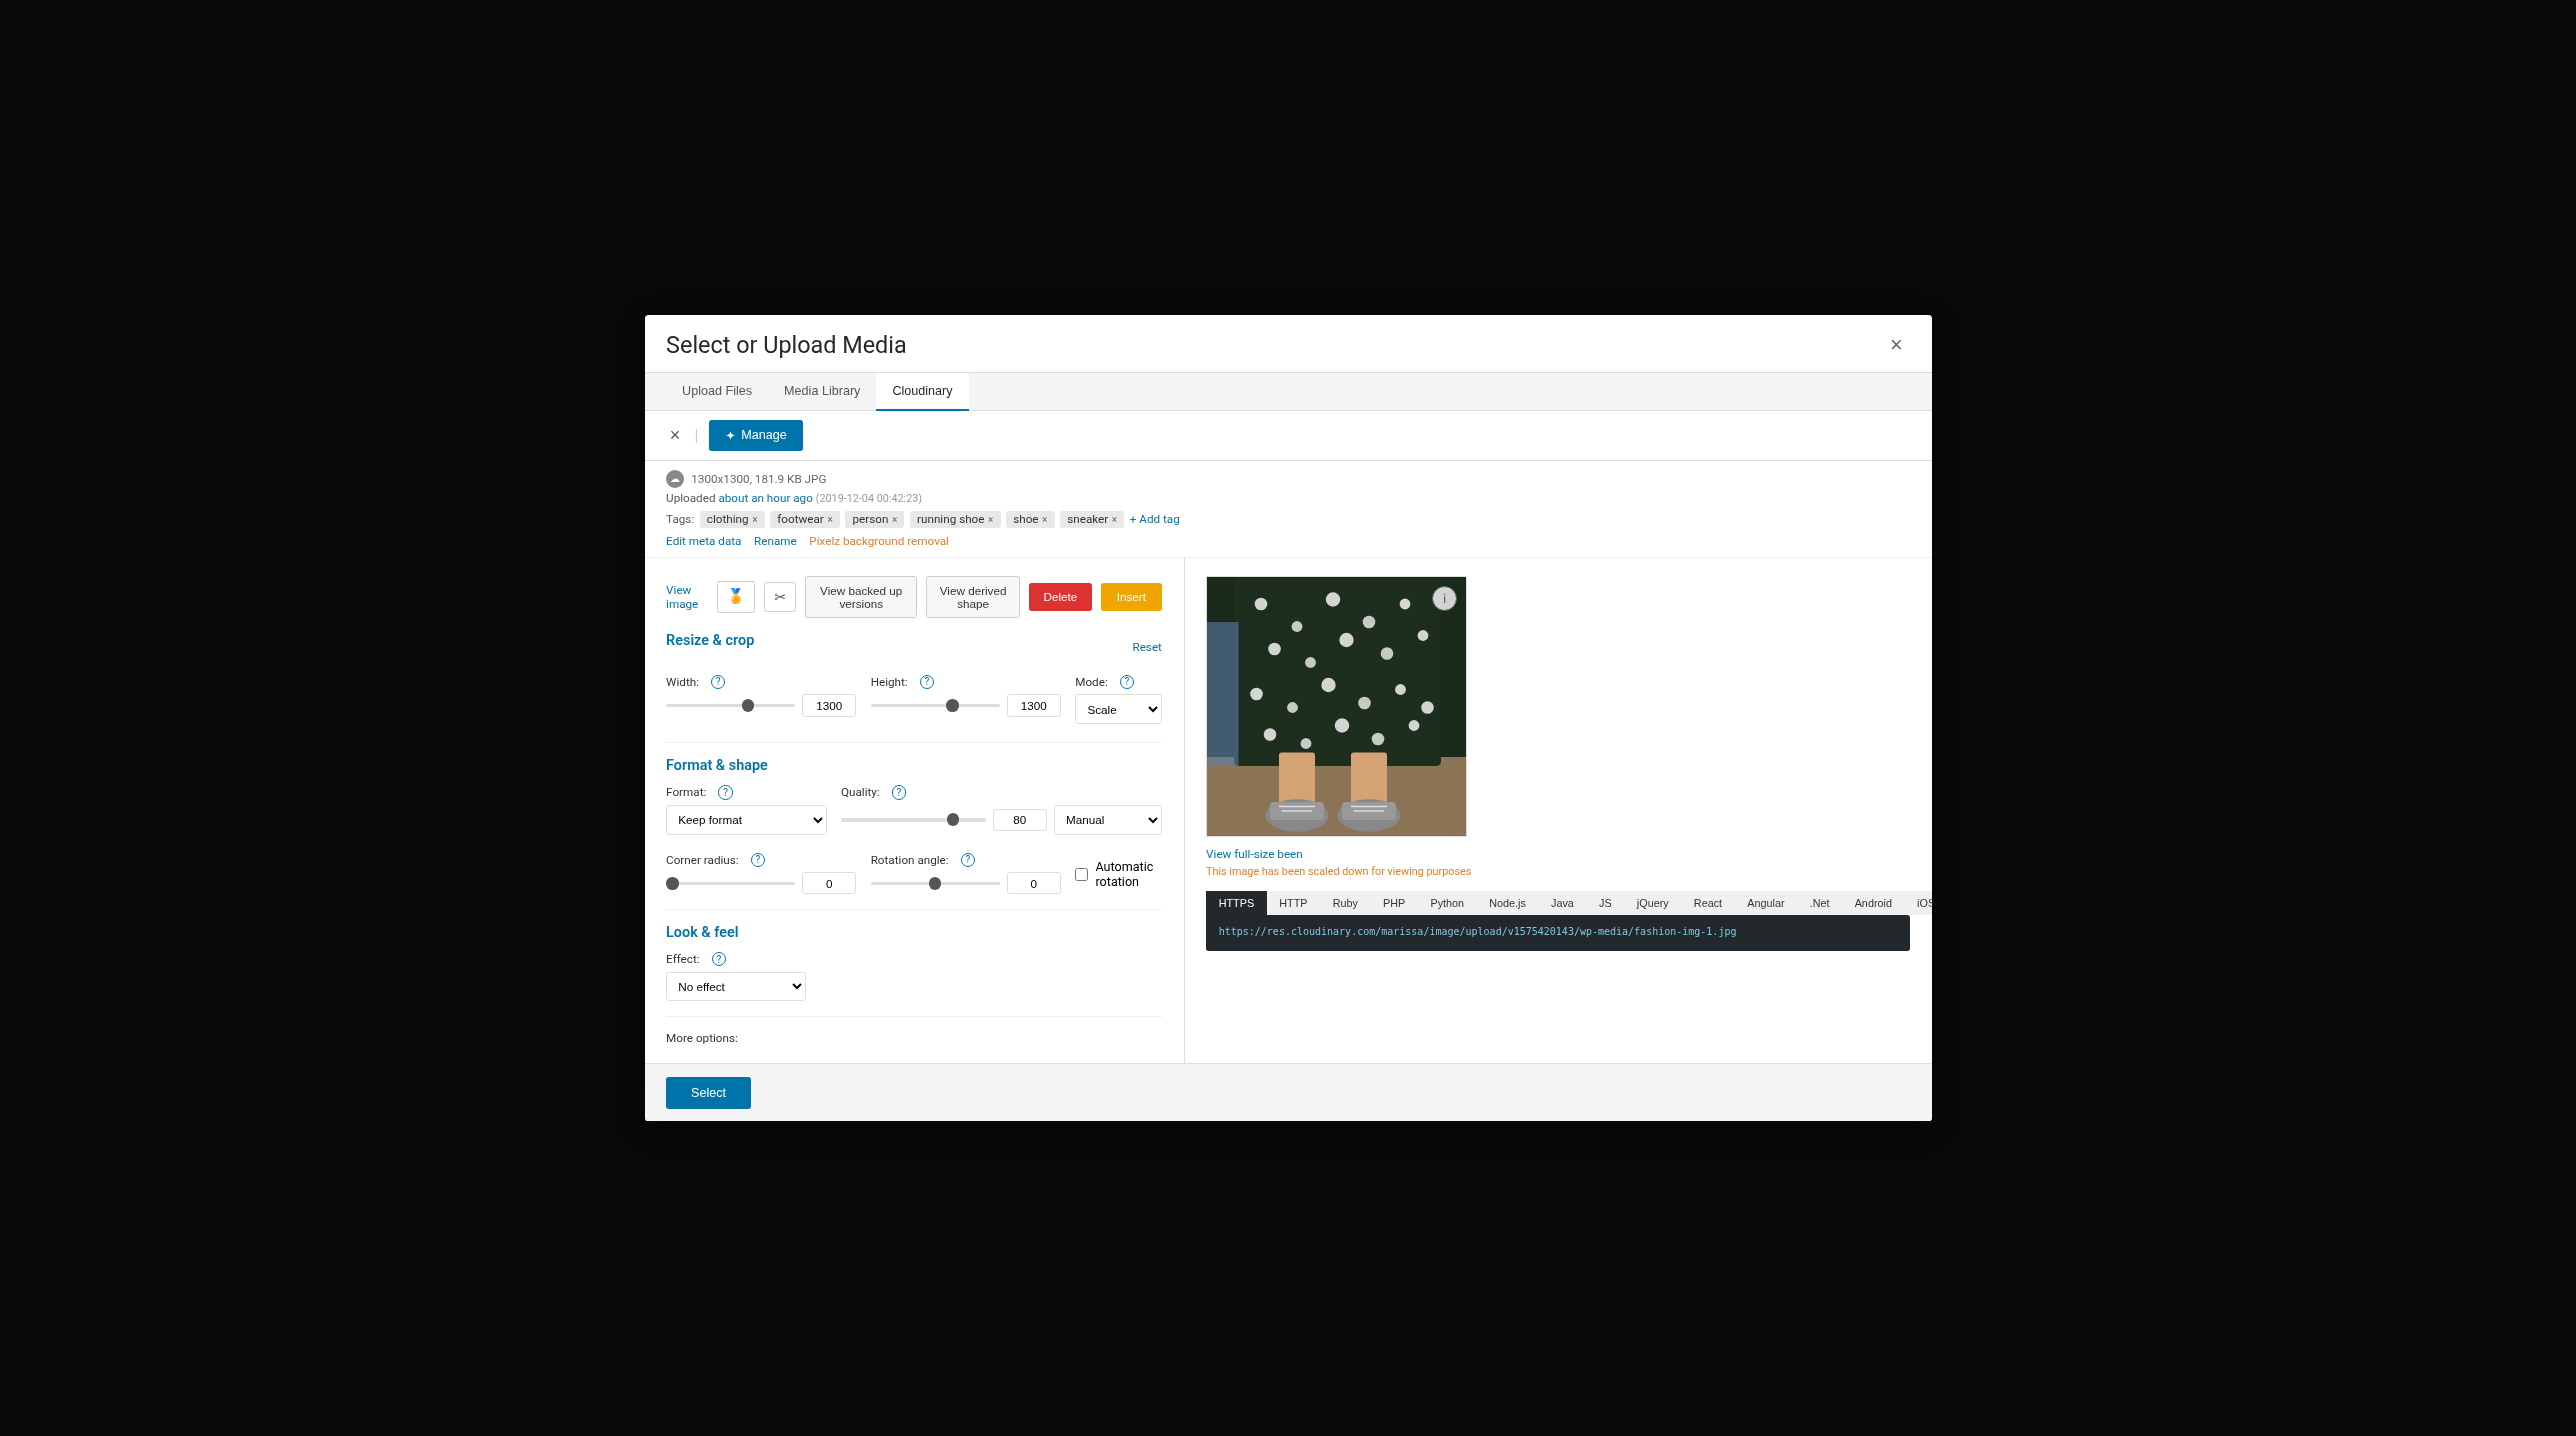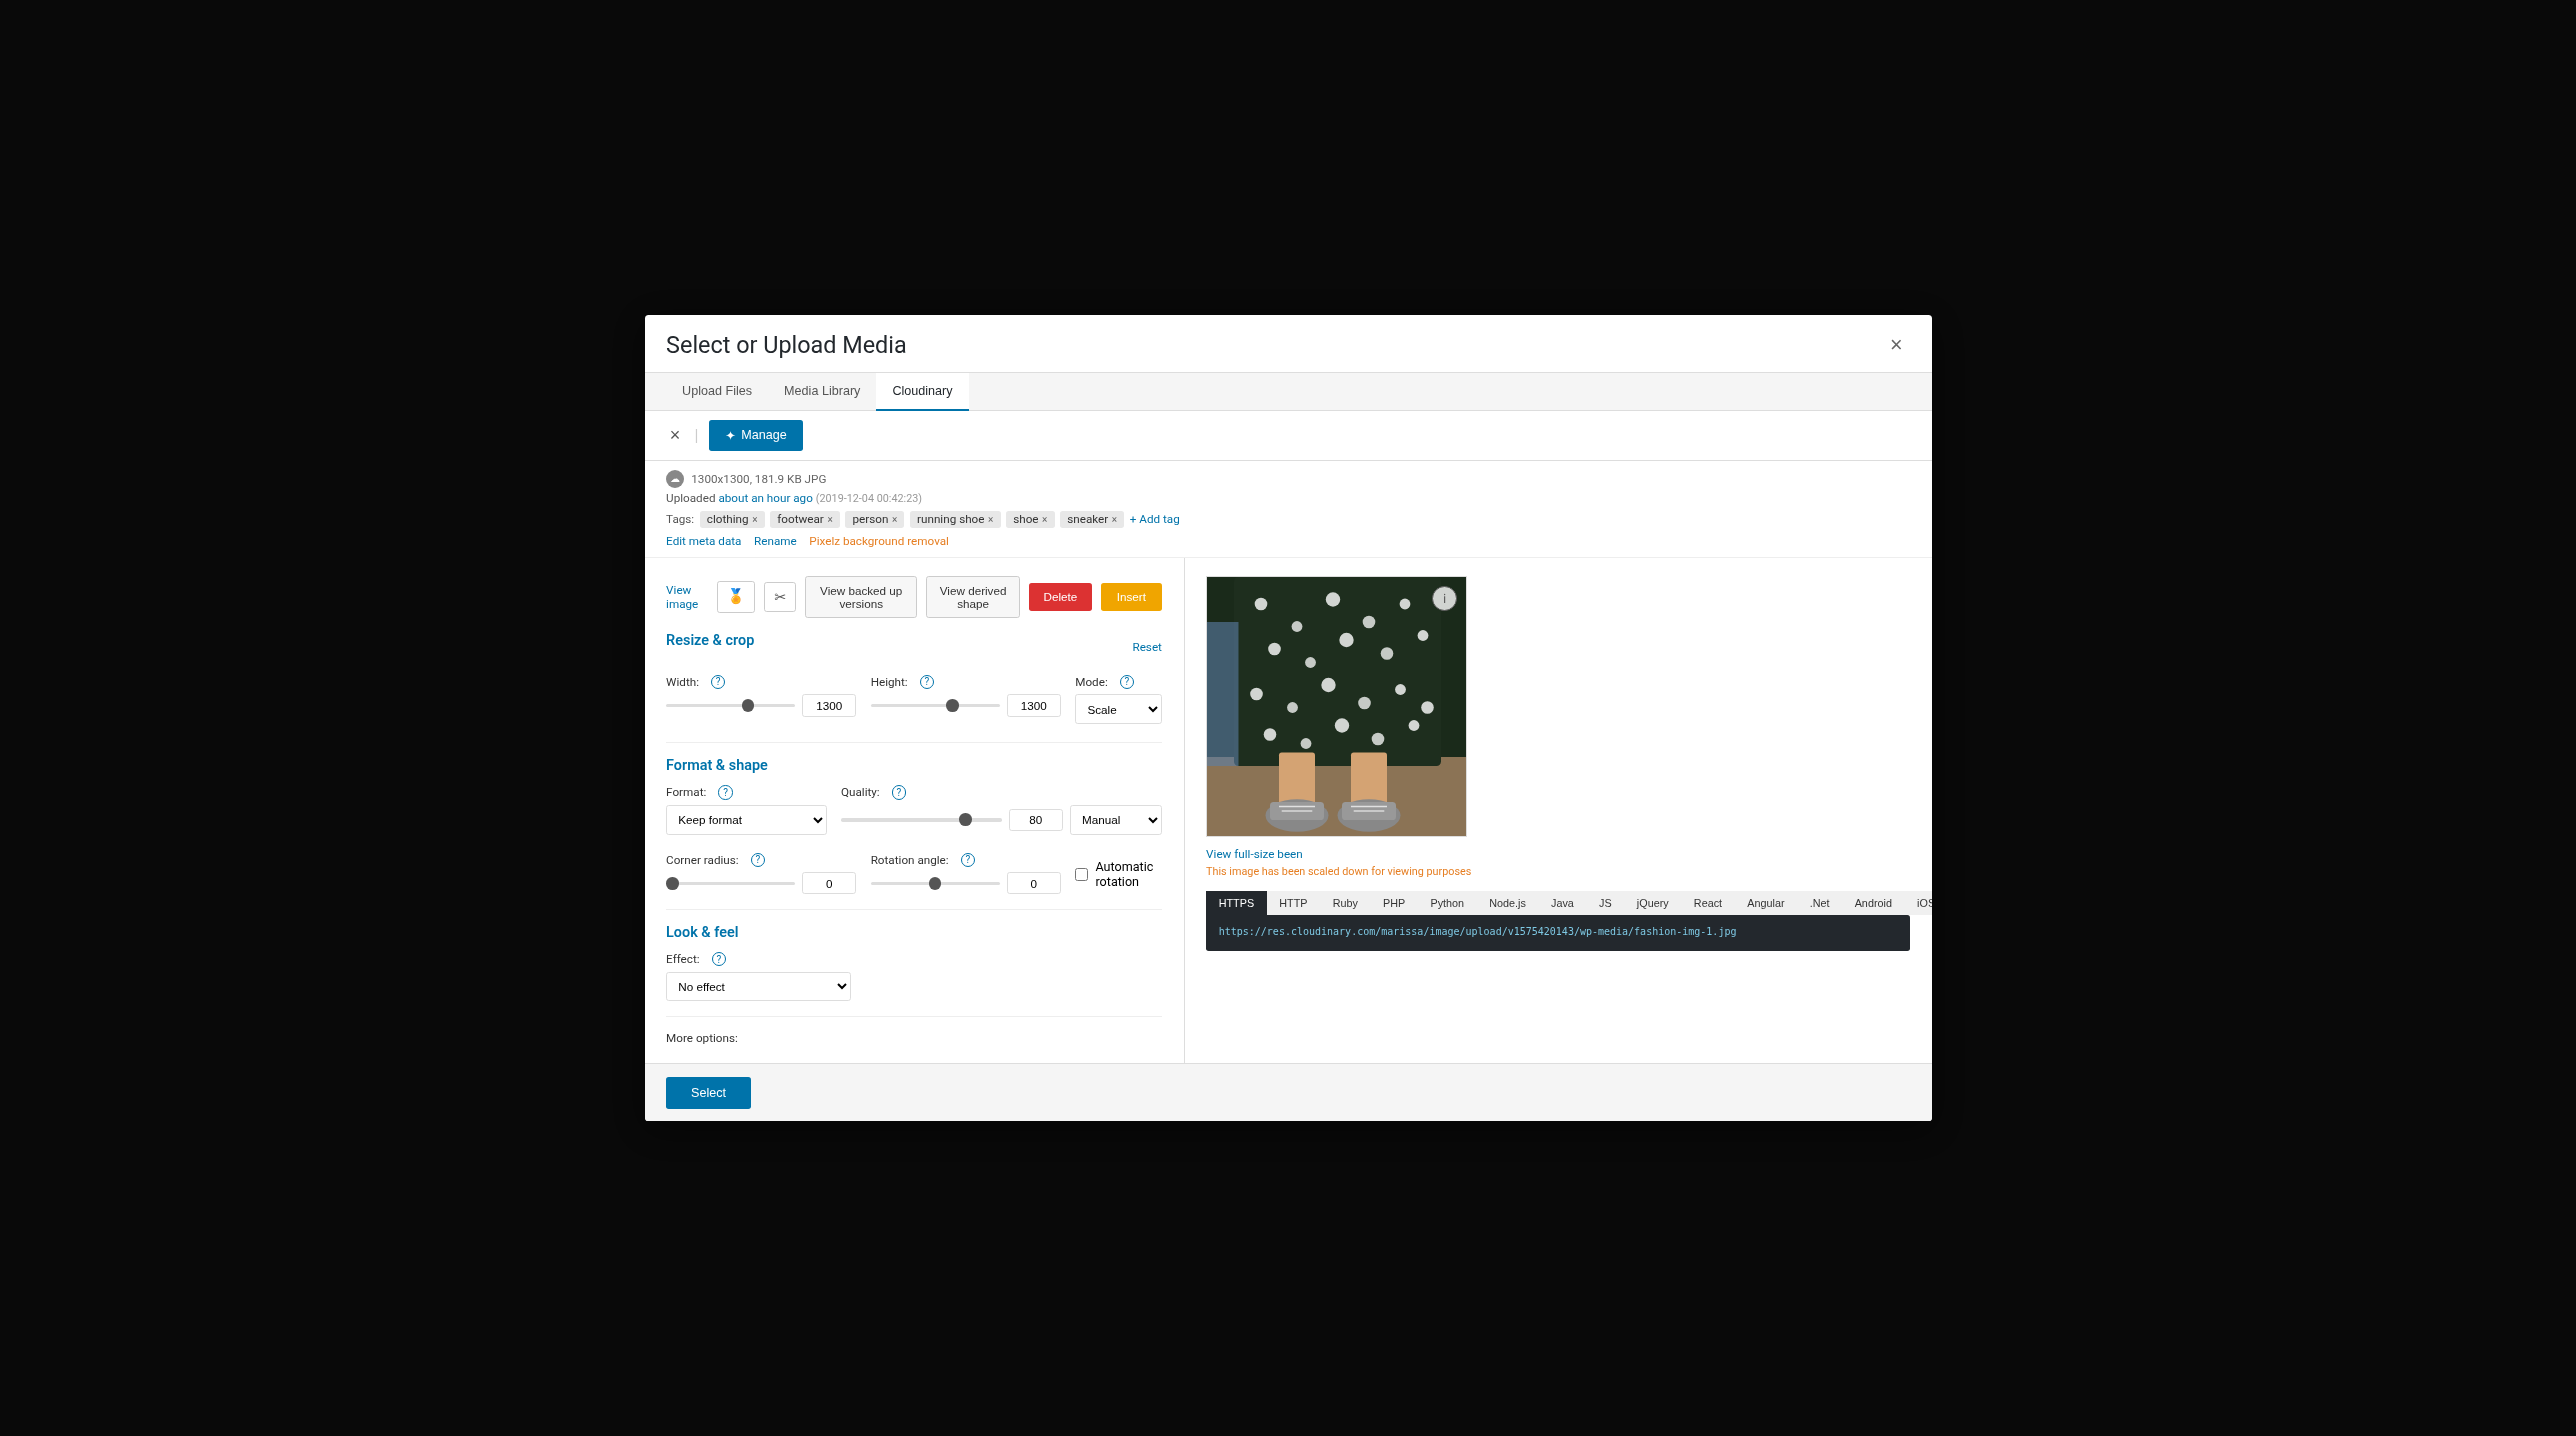--- a/index.html
+++ b/index.html
@@ -329,21 +329,21 @@
       background: #fff;
       cursor: pointer;
     }
     .section-divider {
       border: none;
       border-top: 0.9px solid #eee;
       margin: 14.4px 0;
     }
     .section2 { margin-bottom: 14.4px; }
     .quality-select {
-      width: 92px;
+      width: 108px;
       border: 0.9px solid #ddd;
       border-radius: 2.7px;
       padding: 6.3px 7.2px;
       font-size: 11.7px;
       background: #fff;
     }
     .auto-rotation {
       display: flex;
       align-items: center;
       gap: 7.2px;
@@ -617,21 +617,21 @@
 
         <div class="look-feel">
           <span class="section-title">Look &amp; feel</span>
           <div style="height:10.8px;"></div>
           <div class="effect-row">
             <div>
               <div class="field-label">
                 <span>Effect:</span>
                 <span class="help-icon">?</span>
               </div>
-              <select class="select-input" style="width:185px;">
+              <select class="select-input" style="width:140px;">
                 <option>No effect</option>
                 <option>Grayscale</option>
                 <option>Sepia</option>
                 <option>Blur</option>
                 <option>Vignette</option>
               </select>
             </div>
           </div>
         </div>
 

